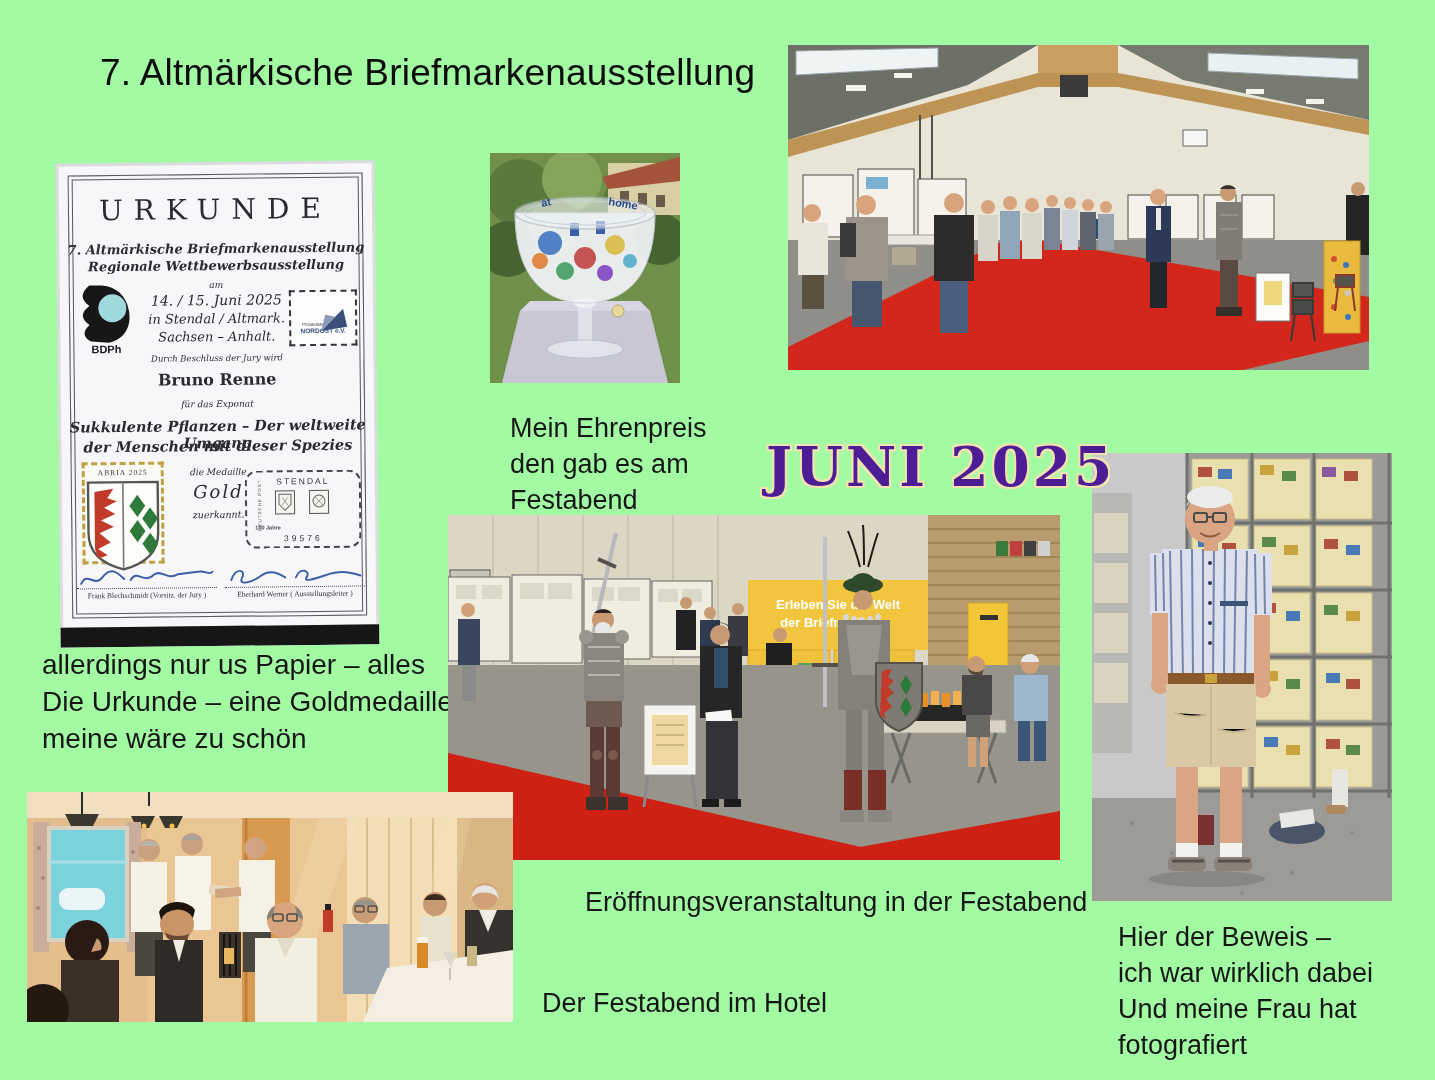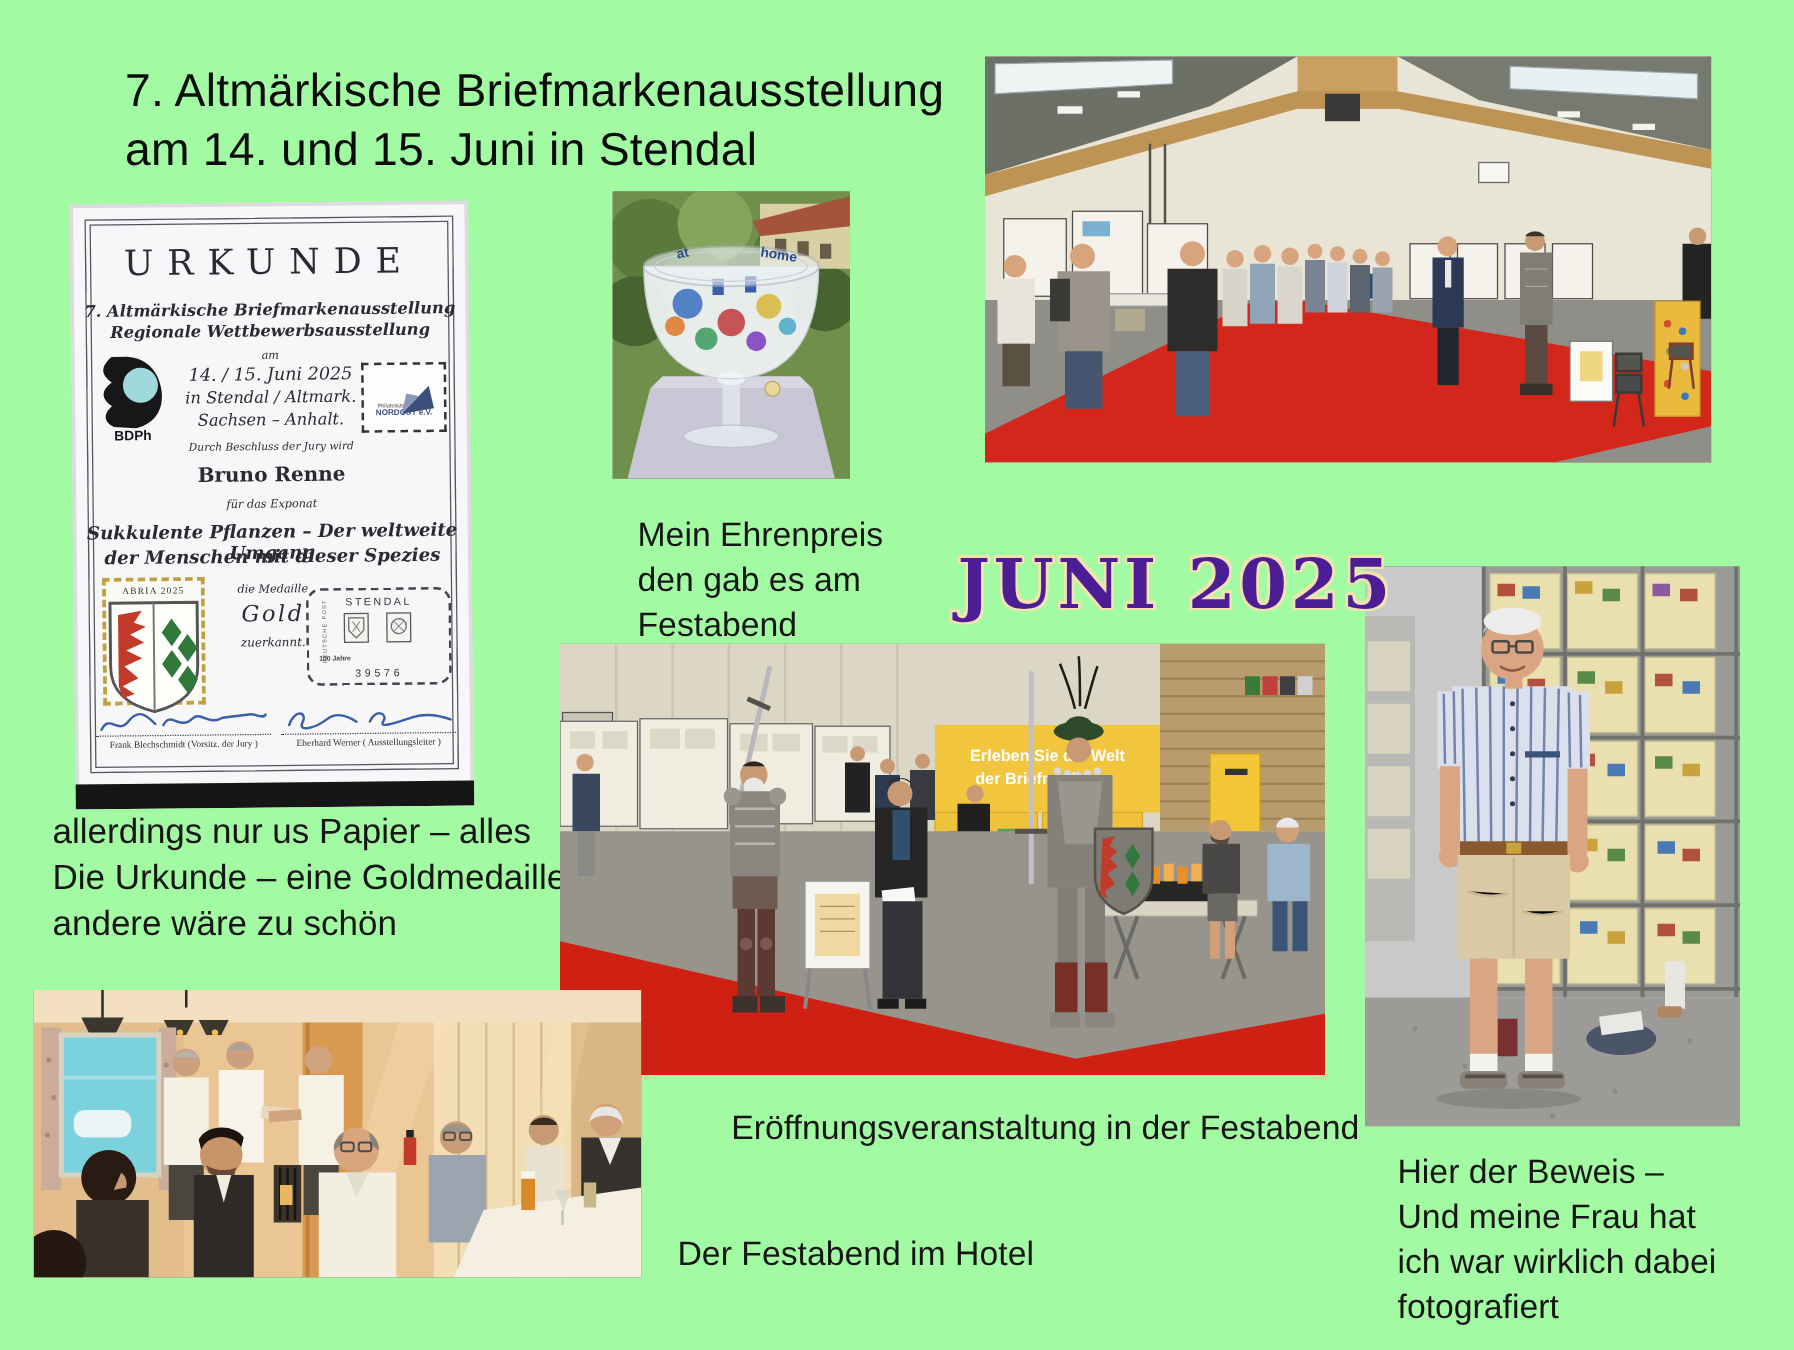--- a/index.html
+++ b/index.html
@@ -70,21 +70,20 @@
   .sig1{left:14px;top:398px;}
   .sig2{left:162px;top:398px;}
 </style>
 </head>
 <body>
 
 <div class="page">
 
   <div class="abs page-title">
     <span>7. Altmärkische Briefmarkenausstellung</span>
-    <span>am 14. und 15. Juni in Stendal</span>
   </div>
 
   <figure class="abs photo cert" style="margin:0">
     <div class="paper">
       <div class="frame"></div>
       <div class="ct c-head">URKUNDE</div>
       <div class="ct c-sub1">7. Altmärkische Briefmarkenausstellung</div>
       <div class="ct c-sub2">Regionale Wettbewerbsausstellung</div>
       <div class="ct c-am">am</div>
       <div class="ct c-date">14. / 15. Juni 2025</div>
@@ -770,31 +769,31 @@
     <span>Mein Ehrenpreis</span>
     <span>den gab es am</span>
     <span>Festabend</span>
   </div>
 
   <div class="month-banner">JUNI 2025</div>
 
   <div class="cap cap-urkunde">
     <span>allerdings nur us Papier – alles</span>
     <span>Die Urkunde – eine Goldmedaille</span>
-    <span>andere wäre zu schön</span>
+    <span>meine wäre zu schön</span>
   </div>
 
   <div class="cap cap-eroeffnung">
     <span>Eröffnungsveranstaltung in der Festabend</span>
   </div>
 
   <div class="cap cap-festabend">
     <span>Der Festabend im Hotel</span>
   </div>
 
   <div class="cap cap-beweis">
     <span>Hier der Beweis –</span>
+    <span>ich war wirklich dabei</span>
     <span>Und meine Frau hat</span>
-    <span>ich war wirklich dabei</span>
     <span>fotografiert</span>
   </div>
 
 </div>
 
 </body></html>

